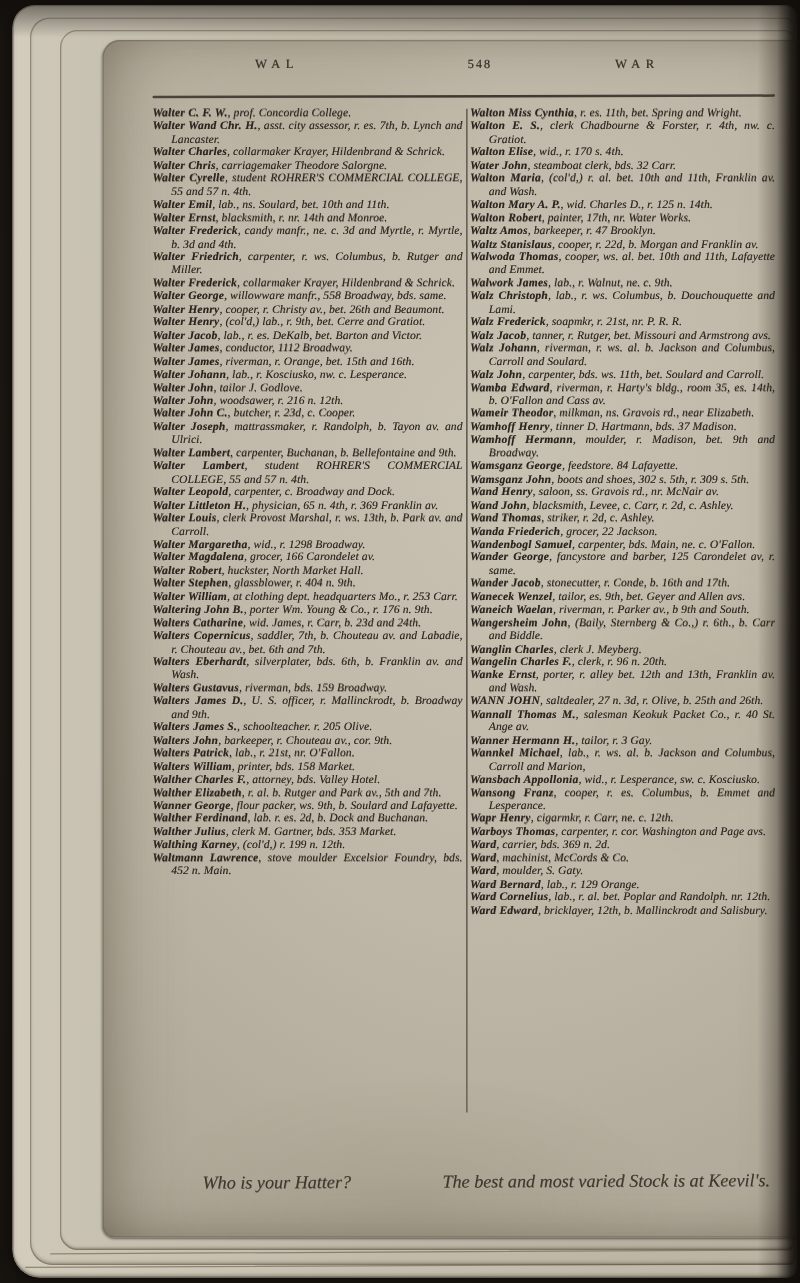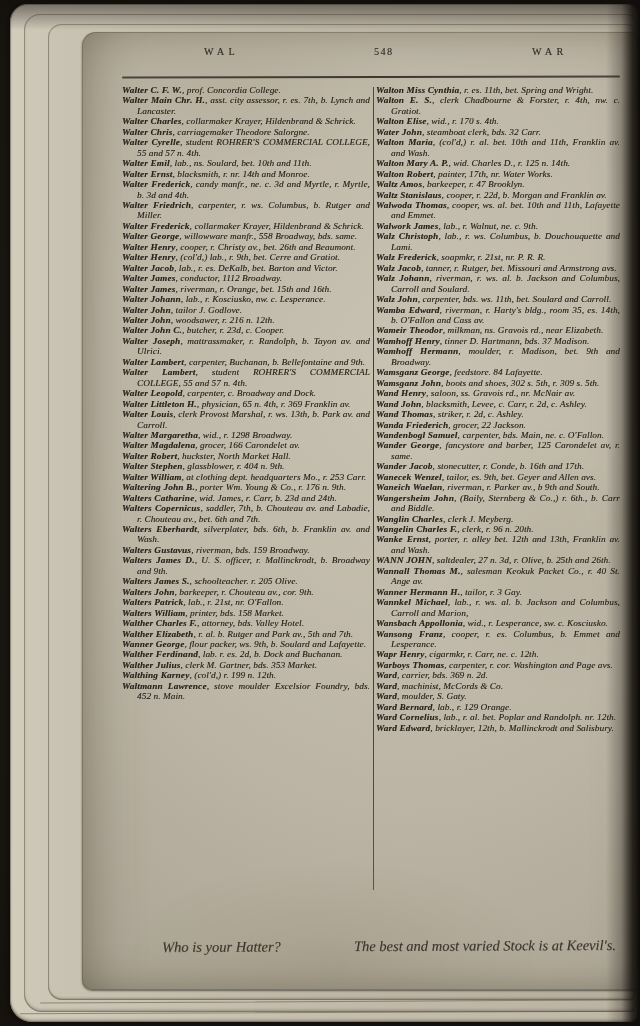--- a/index.html
+++ b/index.html
@@ -37,21 +37,21 @@
             radial-gradient(40% 12% at 30% 6%, rgba(125,110,82,.10), rgba(125,110,82,0) 70%),
             radial-gradient(30% 20% at 85% 55%, rgba(120,105,78,.08), rgba(120,105,78,0) 70%),
             radial-gradient(50% 14% at 45% 97%, rgba(110,95,70,.14), rgba(110,95,70,0) 75%); }
 
   
   .page-header { position:absolute; left:40px; right:18px; top:14px; height:22px; }
   .running-head, .page-number { position:absolute; top:0; color:#37322a; font-size:10px;
           letter-spacing:4.5px; text-shadow:0.3px 0.3px 0 rgba(45,40,32,.5); }
   .rh-left  { left:82px; }
   .page-number { left:252px; letter-spacing:1.5px; }
-  .rh-right { left:370px;margin-left:40px; }
+  .rh-right { left:370px; }
   .header-rule { position:absolute; left:40px; right:18px; top:44px; height:2px;
           background:linear-gradient(to right,#4a443a,#3d372e 50%,#4a443a);
           transform:rotate(-0.12deg); border-radius:1px; }
 
   
   .columns { position:absolute; left:40px; right:18px; top:53px; bottom:94px;
              display:flex; overflow:hidden; }
   .col { color:#29241d; font-size:9.2px; line-height:10.45px;
          text-align:justify; letter-spacing:0.1px;
          text-shadow:0.25px 0.25px 0 rgba(41,36,29,.45);font-style:italic; }
@@ -98,21 +98,21 @@
     <header class="page-header">
       <span class="running-head rh-left">WAL</span>
       <span class="page-number">548</span>
       <span class="running-head rh-right">WAR</span>
     </header>
     <div class="header-rule"></div>
 
     <div class="columns">
       <div class="col col-left">
           <p class="entry"><span class="entry-name">Walter C. F. W.</span>, prof. Concordia College.</p>
-          <p class="entry"><span class="entry-name">Walter Main Chr. H.</span>, asst. city assessor, r. es. 7th, b. Lynch and Lancaster.</p>
+          <p class="entry"><span class="entry-name">Walter Wand Chr. H.</span>, asst. city assessor, r. es. 7th, b. Lynch and Lancaster.</p>
           <p class="entry"><span class="entry-name">Walter Charles</span>, collarmaker Krayer, Hildenbrand &amp; Schrick.</p>
           <p class="entry"><span class="entry-name">Walter Chris</span>, carriagemaker Theodore Salorgne.</p>
           <p class="entry"><span class="entry-name">Walter Cyrelle</span>, student ROHRER'S COMMERCIAL COLLEGE, 55 and 57 n. 4th.</p>
           <p class="entry"><span class="entry-name">Walter Emil</span>, lab., ns. Soulard, bet. 10th and 11th.</p>
           <p class="entry"><span class="entry-name">Walter Ernst</span>, blacksmith, r. nr. 14th and Monroe.</p>
           <p class="entry"><span class="entry-name">Walter Frederick</span>, candy manfr., ne. c. 3d and Myrtle, r. Myrtle, b. 3d and 4th.</p>
           <p class="entry"><span class="entry-name">Walter Friedrich</span>, carpenter, r. ws. Columbus, b. Rutger and Miller.</p>
           <p class="entry"><span class="entry-name">Walter Frederick</span>, collarmaker Krayer, Hildenbrand &amp; Schrick.</p>
           <p class="entry"><span class="entry-name">Walter George</span>, willowware manfr., 558 Broadway, bds. same.</p>
           <p class="entry"><span class="entry-name">Walter Henry</span>, cooper, r. Christy av., bet. 26th and Beaumont.</p>

